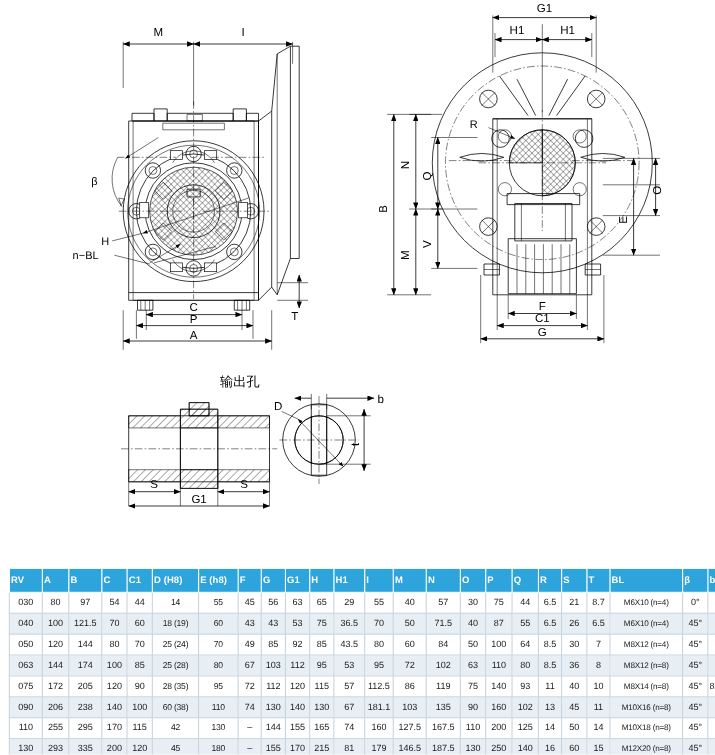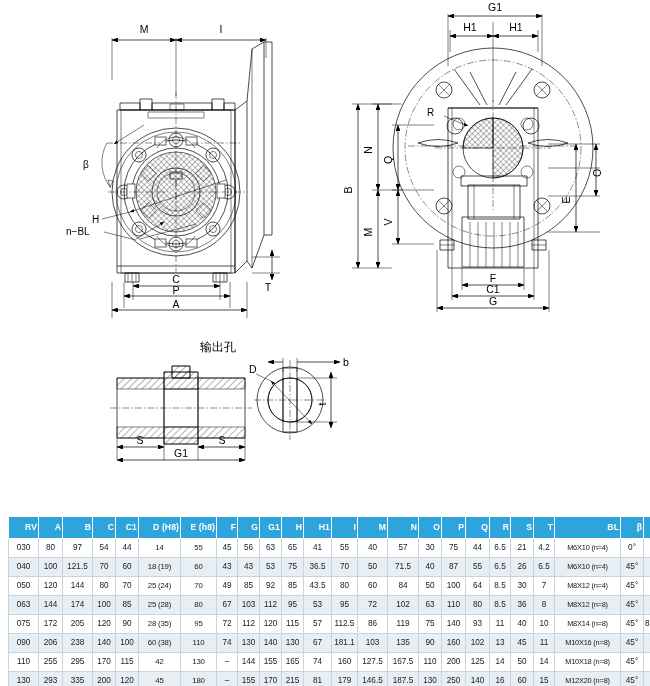--- a/index.html
+++ b/index.html
@@ -25,21 +25,21 @@
     font-size:8.2px;
     line-height:1;
   }
   table.spec th{
     background:#2ea4dc;
     color:#ffffff;
     font-weight:bold;
     font-size:8.6px;
     height:19px;
     border:1px solid #ffffff;
-    text-align:right;
+    text-align:left;
     vertical-align:middle;
     letter-spacing:.1px;
   }
   table.spec td{
     border:1px solid #c8d4de;
     height:16px;
     text-align:center;
     vertical-align:middle;
     color:#1a1a1a;
     white-space:nowrap;
@@ -417,30 +417,30 @@
           <td>80</td>
           <td>97</td>
           <td>54</td>
           <td>44</td>
           <td class="dd">14</td>
           <td class="dd">55</td>
           <td>45</td>
           <td>56</td>
           <td>63</td>
           <td>65</td>
-          <td>41</td>
+          <td>29</td>
           <td>55</td>
           <td>40</td>
           <td>57</td>
           <td>30</td>
           <td>75</td>
           <td>44</td>
           <td>6.5</td>
           <td>21</td>
-          <td>4.2</td>
+          <td>8.7</td>
           <td class="bl">M6X10 (n=4)</td>
           <td>0°</td>
           <td>5</td>
         </tr>
         <tr>
           <td>040</td>
           <td>100</td>
           <td>121.5</td>
           <td>70</td>
           <td>60</td>

